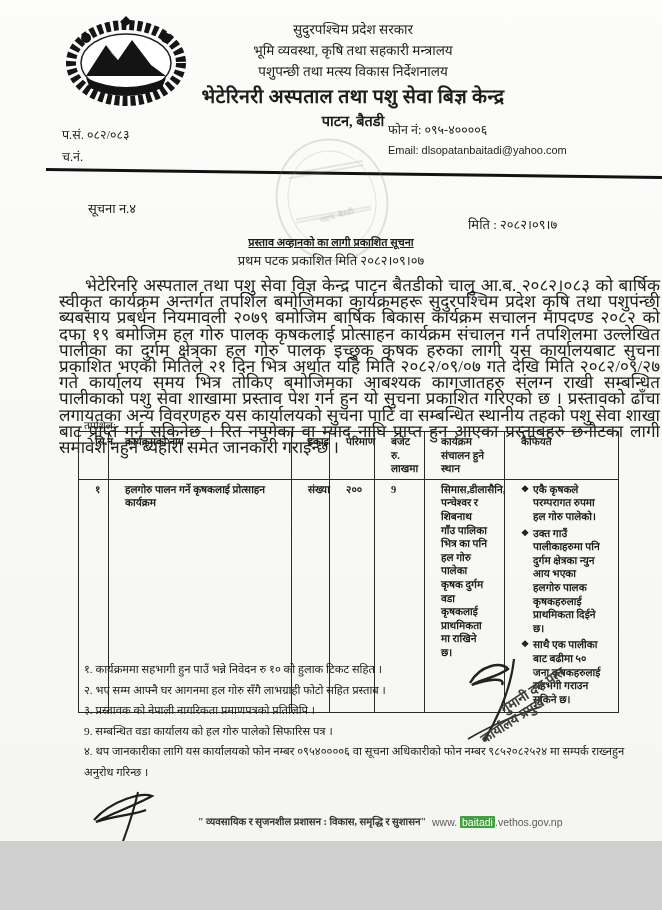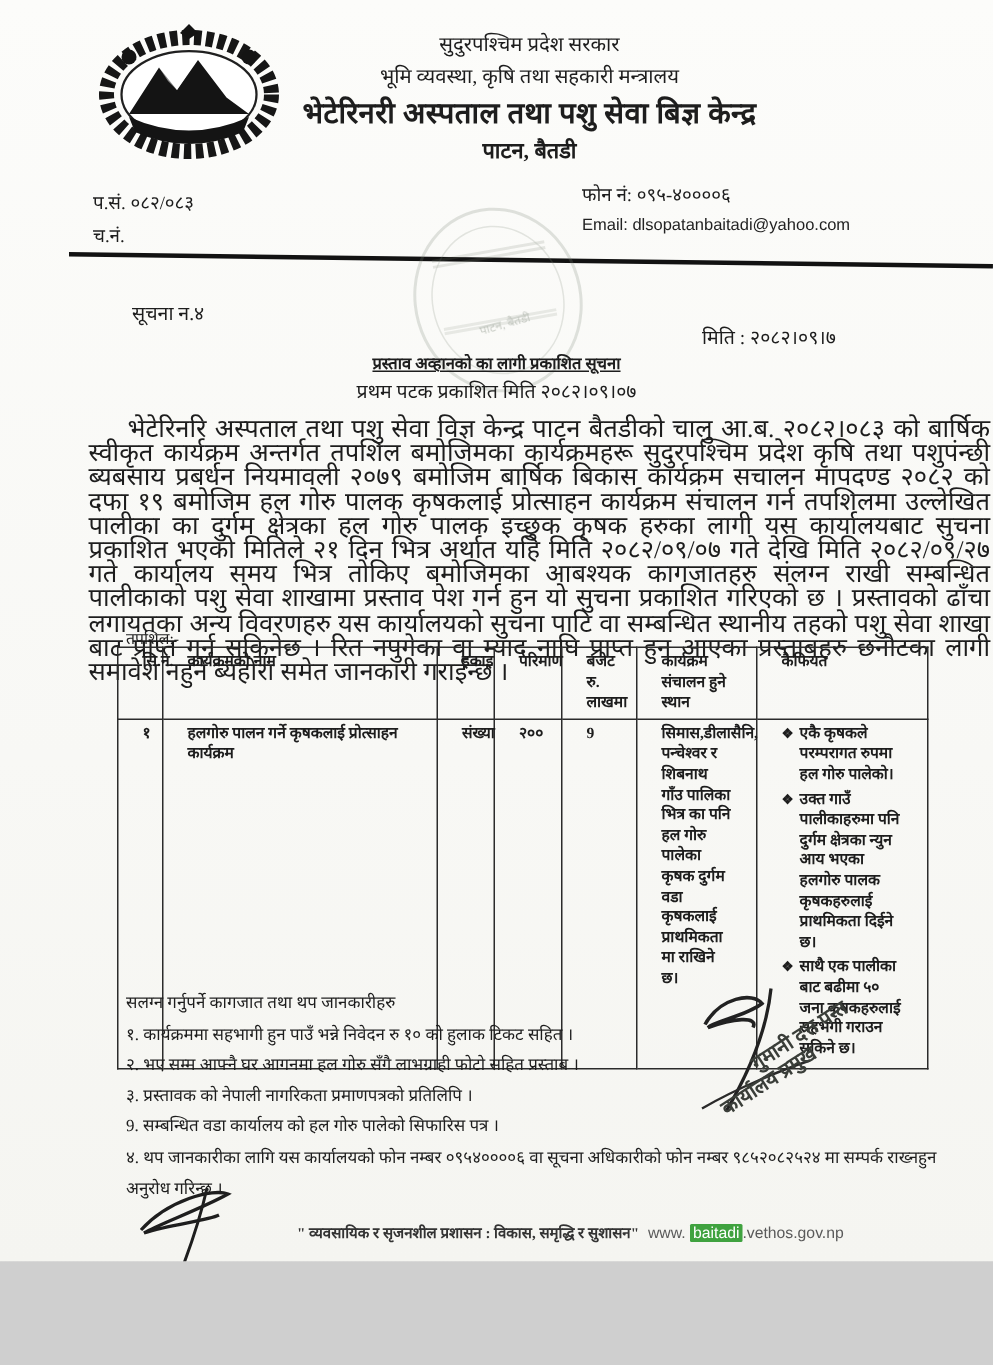--- a/index.html
+++ b/index.html
@@ -70,20 +70,21 @@
     <path d="M44 29 L50 38 L56 44 L62 35 Z" fill="#ffffff" opacity=".5"></path>
     <path d="M24 62 Q64 80 104 62 L100 72 Q64 88 28 72 Z" fill="#141414"></path>
     <path d="M58 6 l6 -6 6 6 -6 4 Z" fill="#141414"></path>
     <circle cx="24" cy="22" r="5" fill="#141414"></circle>
     <circle cx="104" cy="22" r="5" fill="#141414"></circle>
   </svg>
 
   <div class="hdr">
     <div class="l1">सुदुरपश्चिम प्रदेश सरकार</div>
     <div class="l2">भूमि व्यवस्था, कृषि तथा सहकारी मन्त्रालय</div>
+    <div class="l3">पशुपन्छी तथा मत्स्य विकास निर्देशनालय</div>
     <div class="office">भेटेरिनरी अस्पताल तथा पशु सेवा बिज्ञ केन्द्र</div>
     <div class="place">पाटन, बैतडी</div>
   </div>
 
   <div class="refs">
     <div>प.सं. ०८२/०८३</div>
     <div>च.नं.</div>
   </div>
 
   <div class="contact">
@@ -150,21 +151,20 @@
         <div class="bullet">
           <span class="bi">❖</span>
           <span>साथै एक पालीका बाट बढीमा ५० जना कृषकहरुलाई सहभगी गराउन सकिने छ।</span>
         </div>
       </td>
     </tr>
   </tbody>
     </table>
 
   <div class="attach">
-    <div>सलग्न गर्नुपर्ने कागजात तथा थप जानकारीहरु</div>
     <div class="item">१. कार्यक्रममा सहभागी हुन पाउँ भन्ने निवेदन रु १० को हुलाक टिकट सहित ।</div>
     <div class="item">२. भए सम्म आफ्नै घर आगनमा हल गोरु सँगै लाभग्राही फोटो सहित प्रस्ताब ।</div>
     <div class="item">३. प्रस्तावक को नेपाली नागरिकता प्रमाणपत्रको प्रतिलिपि ।</div>
     <div class="item">9. सम्बन्धित वडा कार्यालय को हल गोरु पालेको सिफारिस पत्र ।</div>
     <div class="item">४. थप जानकारीका लागि यस कार्यालयको फोन नम्बर ०९५४००००६ वा सूचना अधिकारीको फोन नम्बर ९८५२०८२५२४ मा सम्पर्क राख्नहुन अनुरोध गरिन्छ ।</div>
   </div>
 
   <div class="sig-block">
     <svg class="sig-svg" width="120" height="90" viewBox="0 0 120 90">
       <path d="M8 28 C 18 10, 40 6, 46 14 C 36 22, 14 26, 10 30 C 26 24, 44 22, 40 30" fill="none" stroke="#222" stroke-width="2.4"></path>

